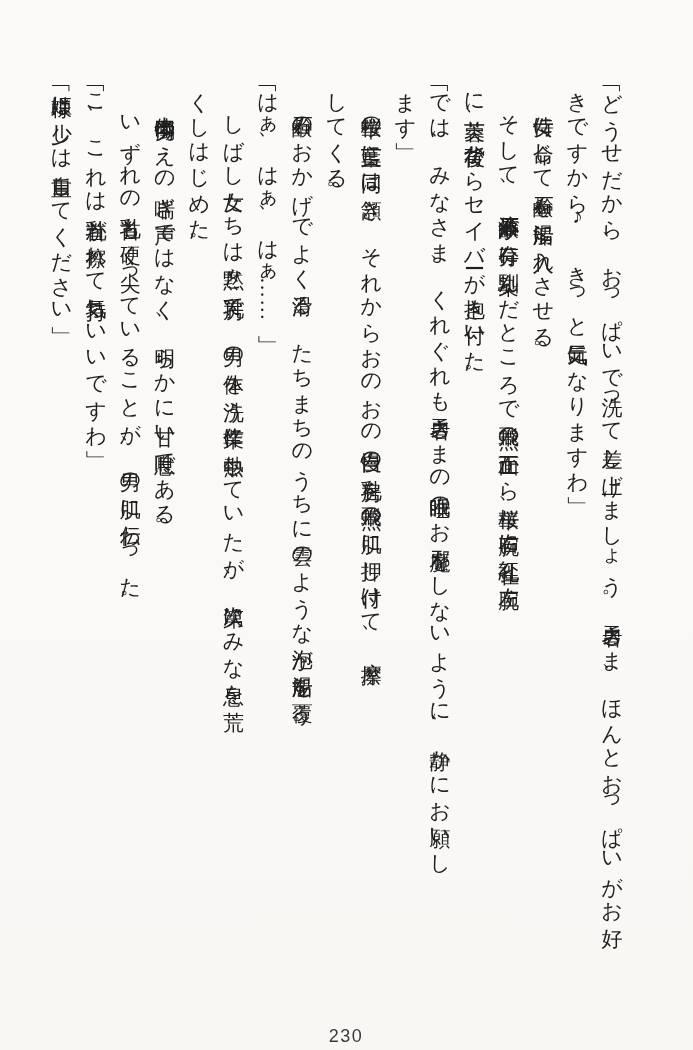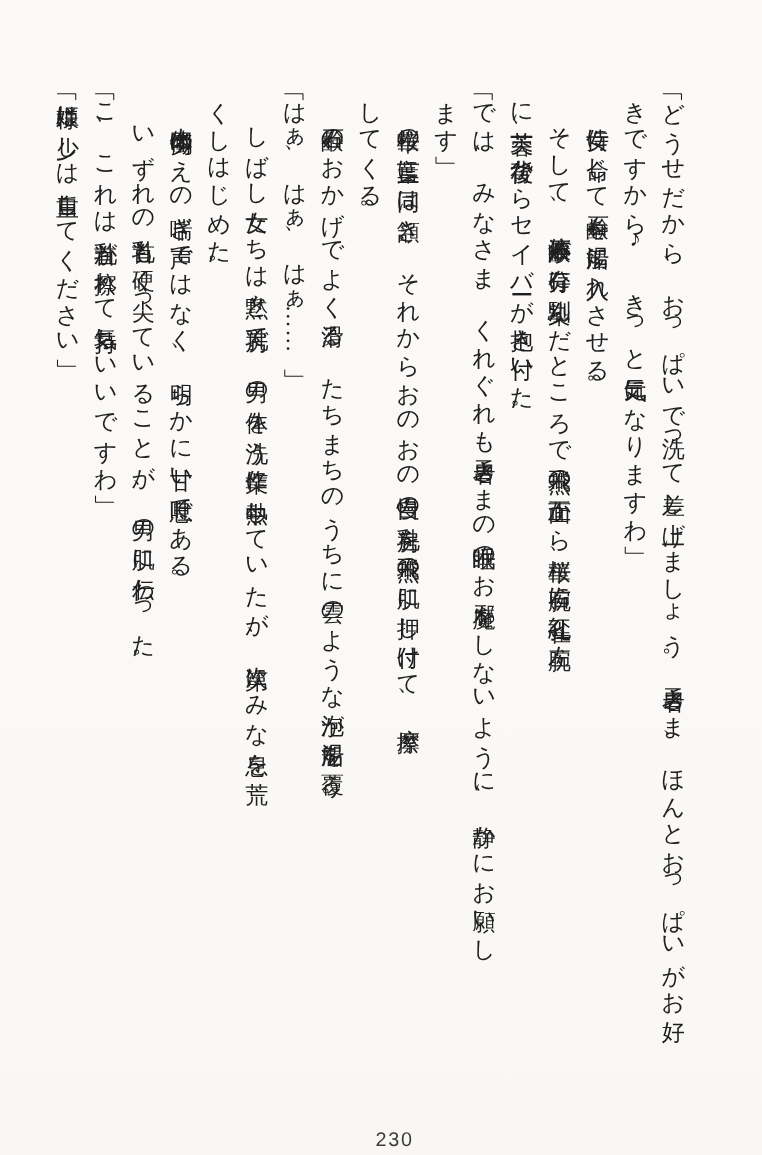--- a/index.html
+++ b/index.html
@@ -35,21 +35,21 @@
     padding: 0;
     line-height: 34.4px;
     white-space: pre;
     font-kerning: none;
   }
   .page-number {
     position: absolute;
     left: 316px;
     top: 1026px;
     width: 60px;
-    text-align: right;
+    text-align: center;
     font-family: "Liberation Sans", "DejaVu Sans", sans-serif;
     font-size: 18px;
     letter-spacing: 1.5px;
     color: #3c3c3c;
   }
 </style>
 </head>
 <body>
 
 <div class="book-page">

